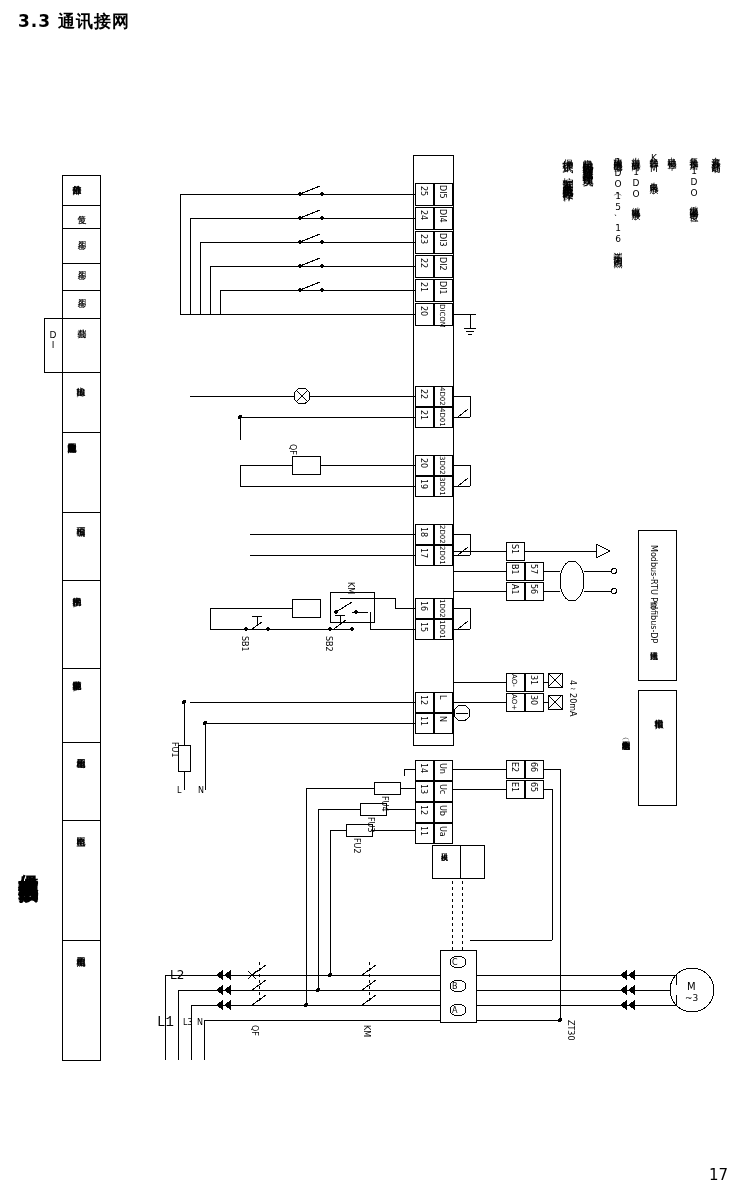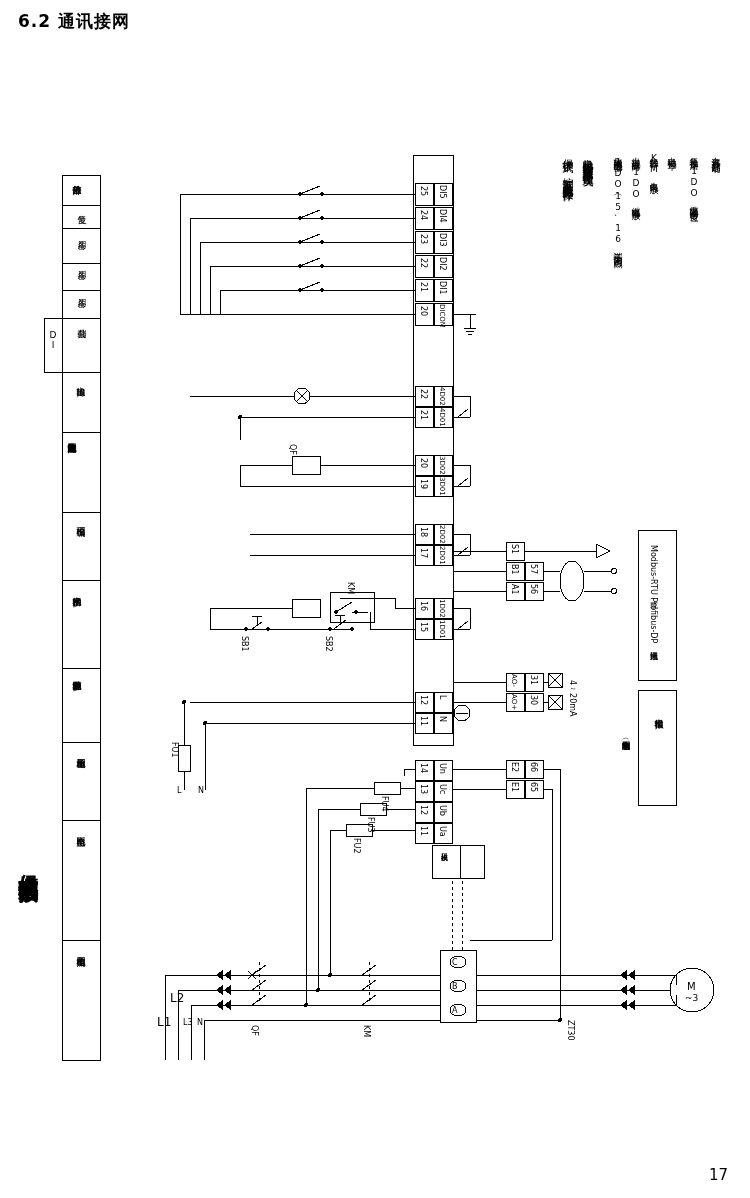--- a/index.html
+++ b/index.html
@@ -79,21 +79,21 @@
     letter-spacing: 0px;
   }
   svg { display:block; }
 </style>
 </head>
 <body>
 
 <div class="page">
 
   <div class="section-title">
-    <span>6.2</span>
+    <span>3.3</span>
     <span>通讯接网</span>
   </div>
 
   <div class="bigtitle vtext">保护模式式典型接线图</div>
 
   <svg class="diagram" width="750" height="1198" viewBox="0 0 750 1198">
     <g fill="none" stroke="#000" stroke-width="1" shape-rendering="crispEdges">
 
       <rect x="62" y="175" width="38" height="885"></rect>
 
@@ -525,22 +525,22 @@
   <div class="lbl-v" style="left:510px; top:762px;">E2</div>
   <div class="lbl-v" style="left:529px; top:762px;">66</div>
   <div class="lbl-v" style="left:510px; top:782px;">E1</div>
   <div class="lbl-v" style="left:529px; top:782px;">65</div>
 
   <div class="lbl-v" style="left:648px; top:545px; font-size:8px; line-height:10px; height:120px;">Modbus-RTU或 Profibus-DP 通讯接网</div>
   <div class="lbl-vu" style="left:652px; top:712px; font-size:9px;">模拟量输出</div>
 
   <div class="lbl-v" style="left:620px; top:735px; font-size:8px; line-height:10px; height:90px;">剩余电流检测（增选功能）</div>
 
-  <div class="lbl" style="left:157px; top:1018px; font-size:12px;">L1</div>
-  <div class="lbl" style="left:170px; top:994px; font-size:12px;">L2</div>
+  <div class="lbl" style="left:157px; top:1018px; font-size:14px;font-family:Liberation Mono, monospace;">L1</div>
+  <div class="lbl" style="left:170px; top:971px; font-size:12px;">L2</div>
   <div class="lbl" style="left:183px; top:1018px; font-size:8px;">L3</div>
   <div class="lbl" style="left:197px; top:1018px; font-size:8px;">N</div>
   <div class="lbl-v" style="left:250px; top:1025px;">QF</div>
   <div class="lbl-v" style="left:362px; top:1025px;">KM</div>
   <div class="lbl-v" style="left:566px; top:1020px;">ZT30</div>
   <div class="lbl-v" style="left:170px; top:742px;">FU1</div>
   <div class="lbl" style="left:177px; top:786px; font-size:8px;">L</div>
   <div class="lbl" style="left:198px; top:786px; font-size:8px;">N</div>
   <div class="lbl-v" style="left:352px; top:838px;">FU2</div>
   <div class="lbl-v" style="left:366px; top:817px;">FU3</div>

